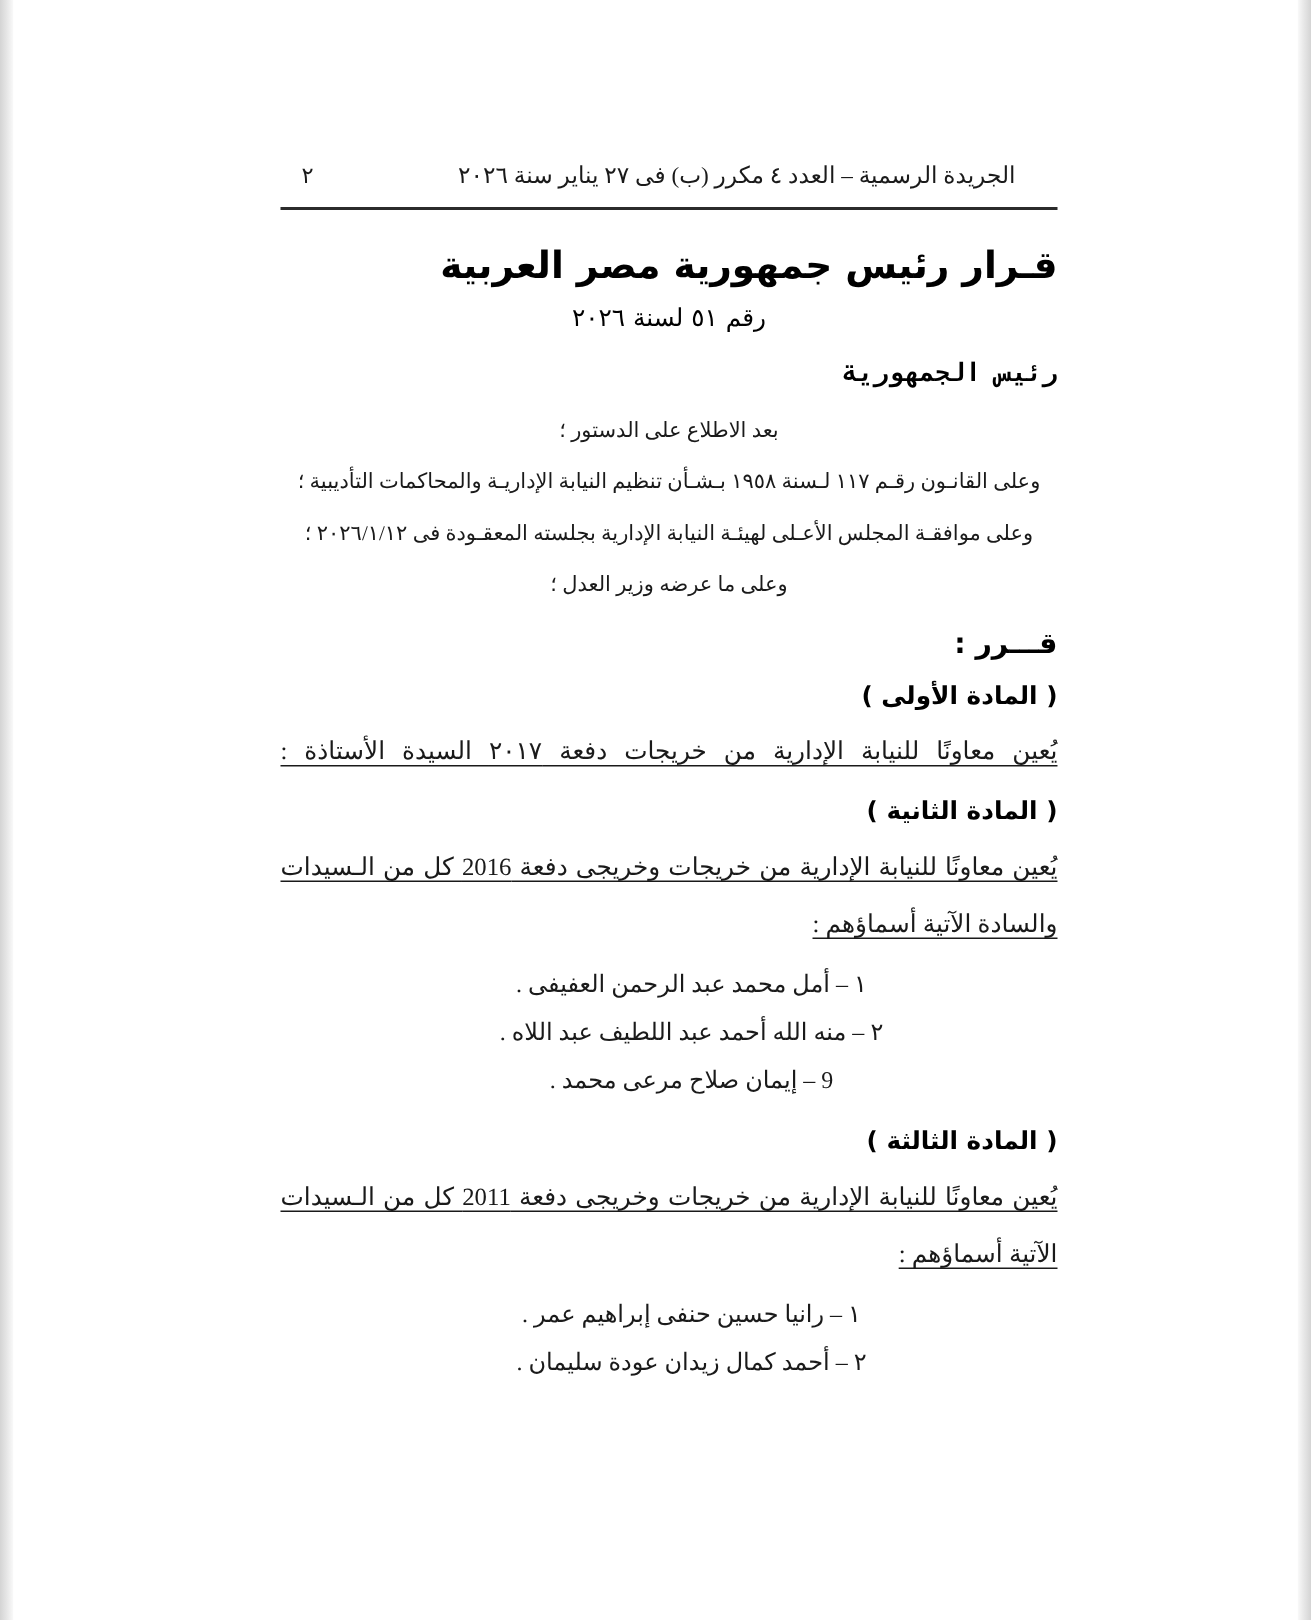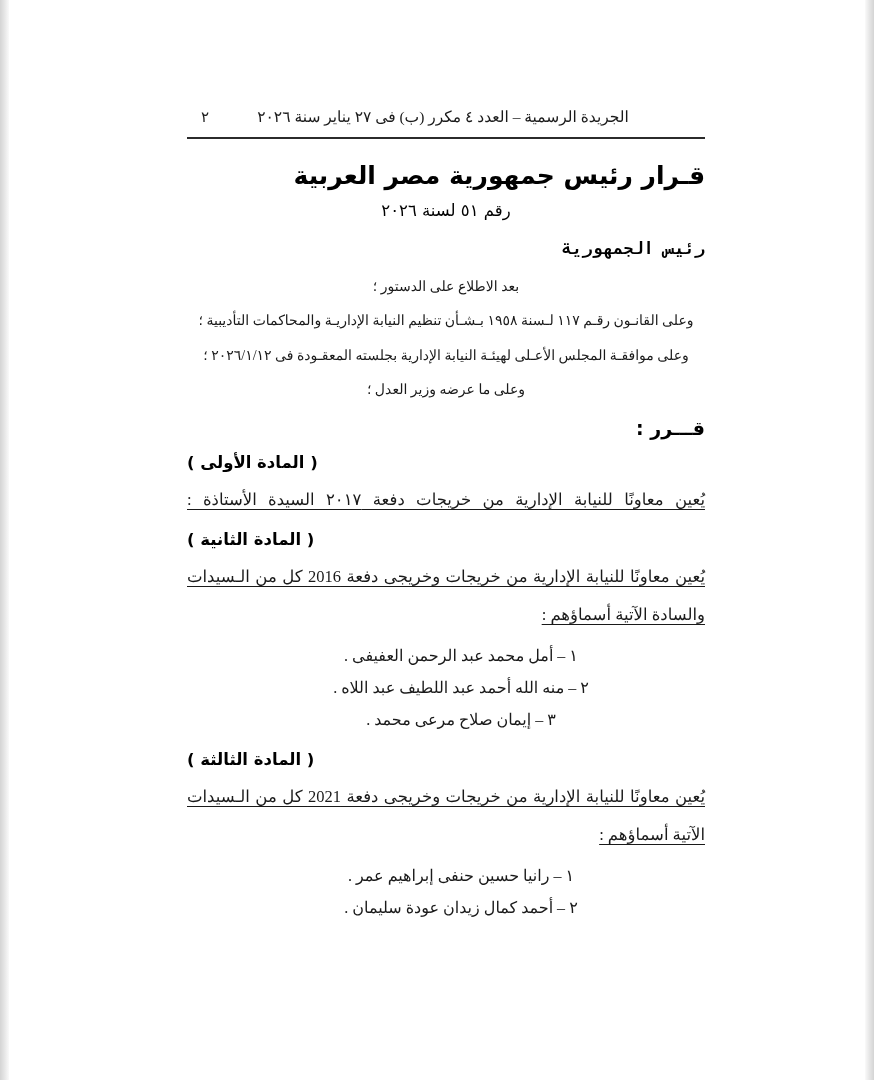--- a/index.html
+++ b/index.html
@@ -51,21 +51,21 @@
     display: flex;
     flex-direction: row-reverse;
     align-items: baseline;
     justify-content: space-between;
     font-size: 15.5px;
     letter-spacing: 0.2px;
     padding: 0 2px 0 14px;
   }
   .running-head .gazette-line {
     flex: 1;
-    text-align: center;
+    text-align: right;
     padding-right: 26px;
   }
   .running-head .page-number {
     font-size: 15px;
   }
   .head-rule {
     margin-top: 11px;
     height: 2px;
     background: #2b2b2b;
     width: 100%;
@@ -120,21 +120,21 @@
     font-size: 19px;
     color: #000;
   }
 
   
   .article {
     margin-top: 6px;
   }
   .article-heading {
     margin-top: 14px;
-    text-align: left;
+    text-align: right;
     font-family: "DejaVu Sans", "Liberation Sans", sans-serif;
     font-weight: bold;
     font-size: 16.5px;
     color: #000;
   }
   .article-body {
     margin-top: 11px;
     font-size: 16.5px;
     line-height: 2.0;
   }
@@ -201,29 +201,29 @@
     </div>
 
     <div class="article">
       <div class="article-heading">( المادة الثانية )</div>
       <div class="article-body">
         <p class="lead">يُعين معاونًا للنيابة الإدارية من خريجات وخريجى دفعة 2016 كل من الـسيدات</p>
         <p class="lead-tail">والسادة الآتية أسماؤهم :</p>
         <ul class="name-list">
           <li>١ – أمل محمد عبد الرحمن العفيفى .</li>
           <li>٢ – منه الله أحمد عبد اللطيف عبد اللاه .</li>
-          <li>٣ – إيمان صلاح مرعى محمد .</li>
+          <li>9 – إيمان صلاح مرعى محمد .</li>
         </ul>
       </div>
     </div>
 
     <div class="article">
       <div class="article-heading">( المادة الثالثة )</div>
       <div class="article-body">
-        <p class="lead">يُعين معاونًا للنيابة الإدارية من خريجات وخريجى دفعة 2021 كل من الـسيدات</p>
+        <p class="lead">يُعين معاونًا للنيابة الإدارية من خريجات وخريجى دفعة 2011 كل من الـسيدات</p>
         <p class="lead-tail">الآتية أسماؤهم :</p>
         <ul class="name-list">
           <li>١ – رانيا حسين حنفى إبراهيم عمر .</li>
           <li>٢ – أحمد كمال زيدان عودة سليمان .</li>
         </ul>
       </div>
     </div>
 
   </div>
 </div>

